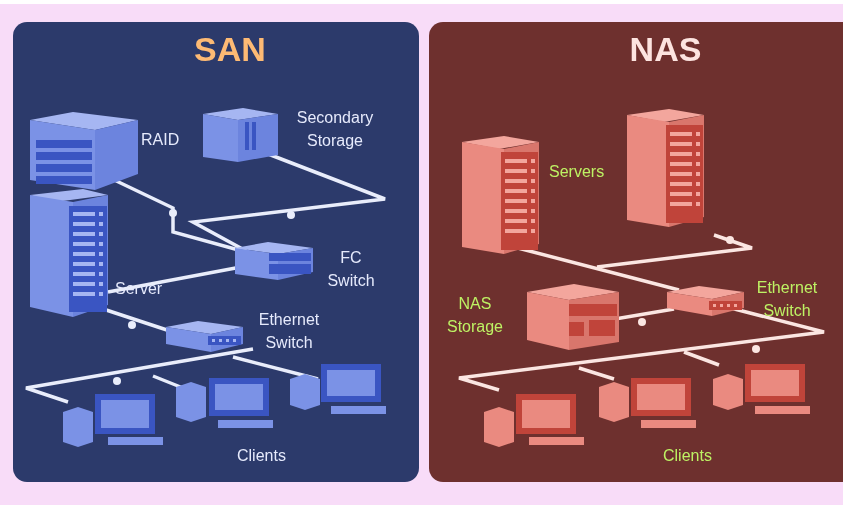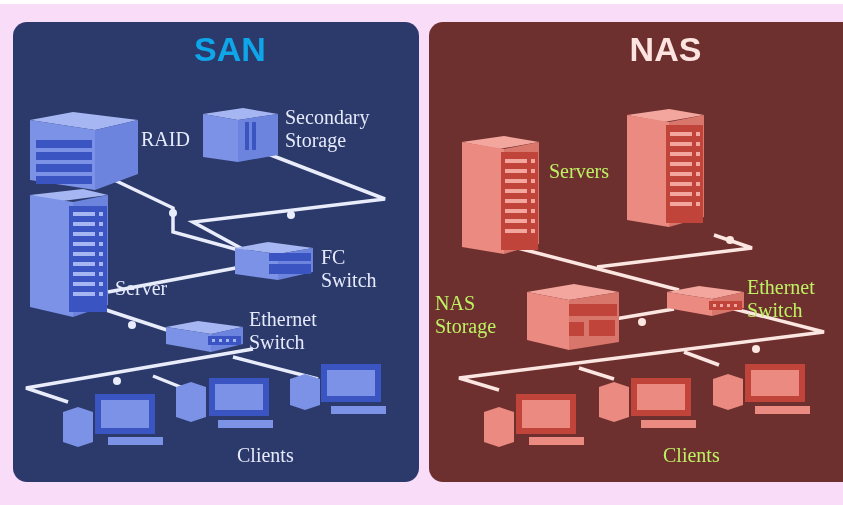--- a/index.html
+++ b/index.html
@@ -2,23 +2,23 @@
 <html><head>
 <meta charset="utf-8">
 <style>
   html,body{margin:0;padding:0;}
   body{width:843px;height:505px;background:#ffffff;overflow:hidden;font-family:"Liberation Sans",sans-serif;}
   #canvas{position:absolute;left:0;top:4px;width:843px;height:501px;background:#f8dcf8;}
   .panel{position:absolute;top:18px;height:460px;border-radius:14px;}
   #san{left:13px;width:406px;background:#2c3a6b;}
   #nas{left:429px;width:473px;background:#6e302e;}
   .title{position:absolute;top:8px;left:0;right:0;text-align:center;font-weight:bold;font-size:34px;}
-  #san .title{color:#0ea5e9;padding-left:28px;}
+  #san .title{color:#fdba74;padding-left:28px;}
   #nas .title{color:#fde4e0;}
-  .lbl{position:absolute;font-size:20px;line-height:23px;text-align:left;font-family:Liberation Serif, serif;}
+  .lbl{position:absolute;font-size:16px;line-height:23px;text-align:center;}
   #san .lbl{color:#e6eafc;}
   #nas .lbl{color:#bef264;}
   svg.net{position:absolute;left:0;top:0;}
 </style>
 </head>
 <body>
 
 <div id="canvas">
 
   <div id="san" class="panel">

